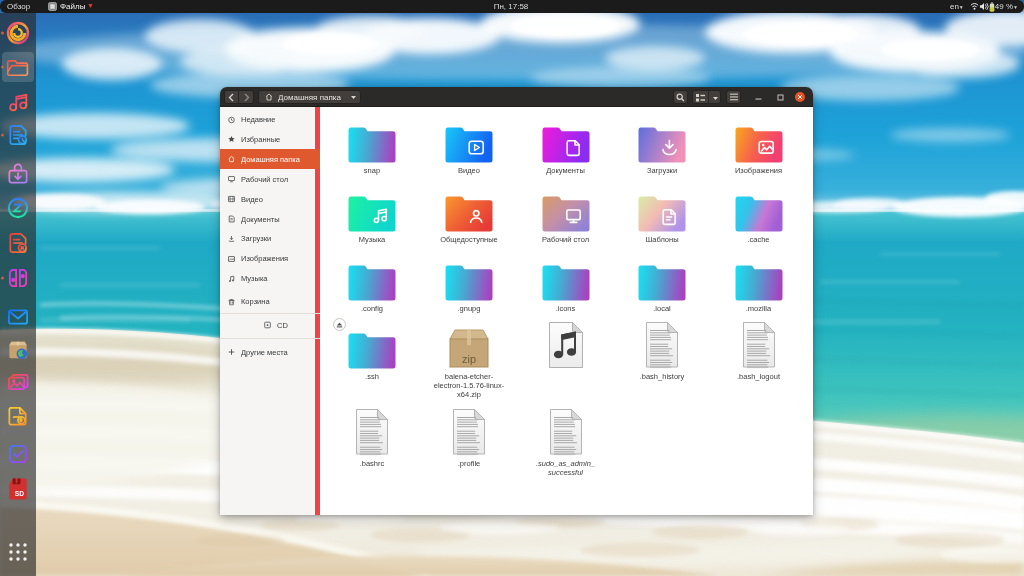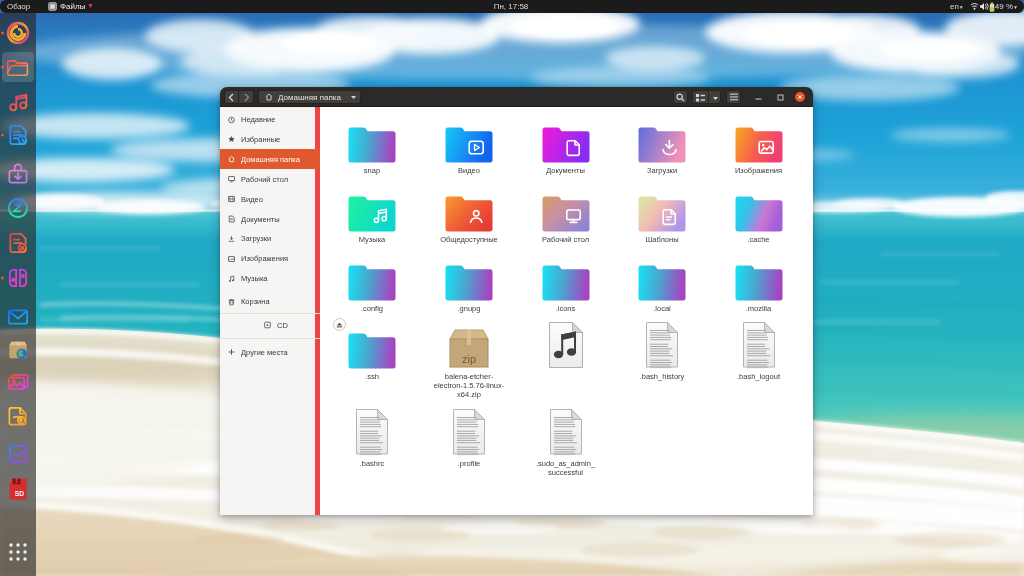--- a/index.html
+++ b/index.html
@@ -963,21 +963,21 @@
                 <rect x="8" y="38.7" width="20.4" height="1" fill="#a9a9a9"></rect>
                 <rect x="8" y="41.0" width="22.2" height="1" fill="#a9a9a9"></rect>
                 <rect x="8" y="43.3" width="20.4" height="1" fill="#a9a9a9"></rect>
                 <rect x="8" y="45.6" width="21.2" height="1" fill="#a9a9a9"></rect>
                 <rect x="8" y="47.9" width="18.8" height="1" fill="#a9a9a9"></rect>
                 <rect x="8" y="50.2" width="21.2" height="1" fill="#a9a9a9"></rect>
               </svg>
             </div>
             <div class="lbl">.profile</div>
           </div>
-<div class="item" style="left:297px;top:301px;">
+<div class="item" style="left:297px;top:301px;font-style:italic;">
             <div class="ibox ct">
               <svg width="40" height="48" viewBox="0 0 40 48">
                 <defs>
                   <linearGradient id="tfg5" x1="0" y1="0" x2="0" y2="1">
                     <stop offset="0" stop-color="#fcfcfc"></stop>
                     <stop offset="1" stop-color="#e9e9e9"></stop>
                   </linearGradient>
                 </defs>
                 <path d="M4.5,1.5 h21 l10,10 v34.5 h-31 z" fill="url(#tfg5)" stroke="#b4b4b4" stroke-width="1"></path>
                 <path d="M25.5,1.5 l10,10 h-7.5 a2.5,2.5 0 0 1 -2.5,-2.5 z" fill="#d8d8d8" stroke="#b4b4b4" stroke-width="1"></path>

